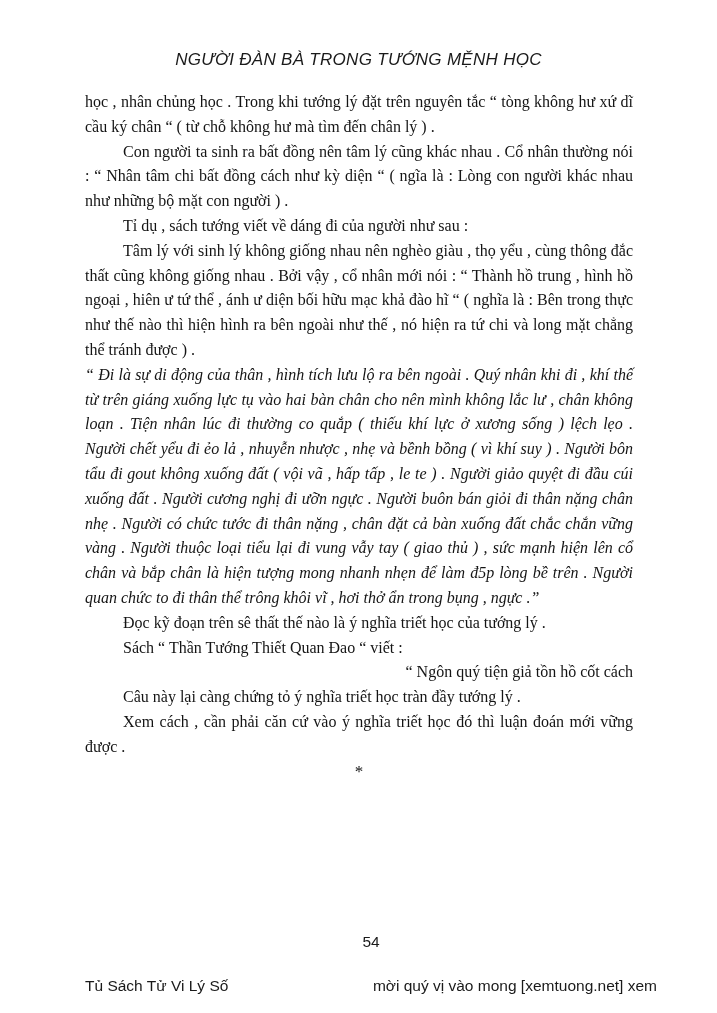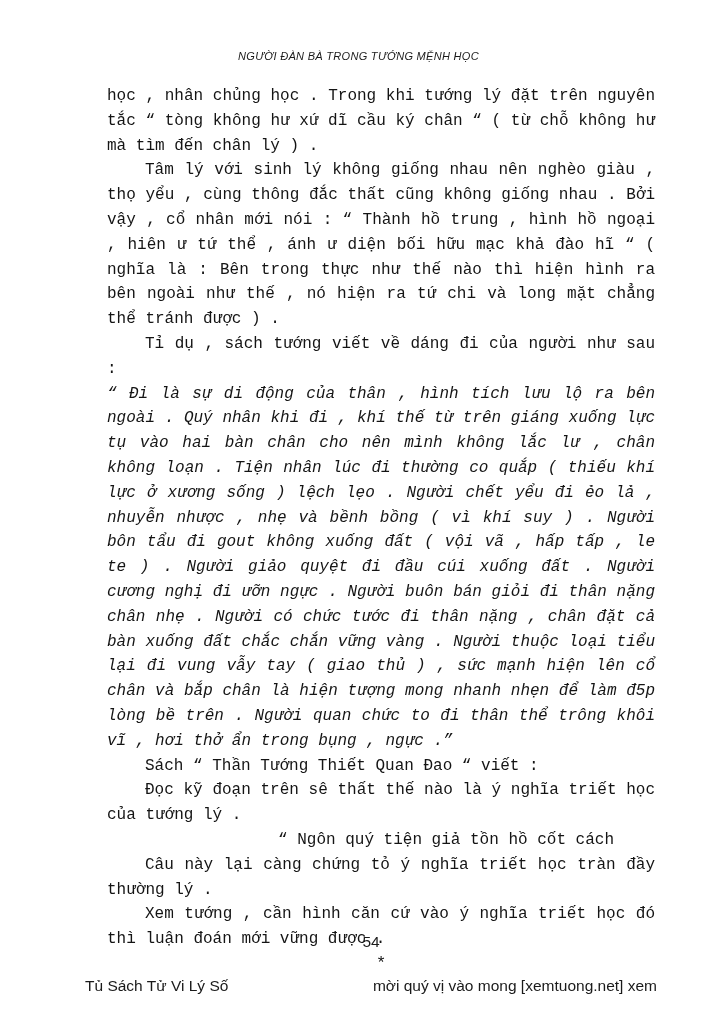--- a/index.html
+++ b/index.html
@@ -10,41 +10,40 @@
     color:#141414;
     margin:0 auto;
     overflow:hidden;
   }
   .header{
     position:absolute;
     top:50px;left:0;right:0;
     text-align:center;
     font-family:"Liberation Sans","DejaVu Sans",sans-serif;
     font-style:italic;
-    font-size:11px;
+    font-size:17px;
     letter-spacing:.3px;
     color:#1a1a1a;
   }
   .content{
     position:absolute;
-    top:84px;
+    top:90px;
     left:85px;
     width:548px;
-    font-family:Liberation Mono, monospace;
+    font-family:Liberation Serif, serif;
     font-size:16px;
     line-height:24.8px;
     text-align:justify;
-    margin-left:22px;
   }
   .content p{margin:0;}
   .para-indent{text-indent:38px;}
   .para-small-indent{text-indent:8px;}
   .para-italic{font-style:italic;text-indent:0;}
   .verse-line{
-    text-align:center;
+    text-align:right;
     padding-left:130px;
     text-indent:0;
   }
   .asterisk{
     margin-top:18px;
     text-align:center;
     text-indent:0;
     font-size:17px;
   }
   .footer{
@@ -67,28 +66,29 @@
 </style>
 </head>
 <body>
 
 <div class="page">
 
   <div class="header">NGƯỜI ĐÀN BÀ TRONG TƯỚNG MỆNH HỌC</div>
 
   <div class="content">
     <p>học , nhân chủng học . Trong khi tướng lý đặt trên nguyên tắc “ tòng không hư xứ dĩ cầu ký chân “ ( từ chỗ không hư mà tìm đến chân lý ) .</p>
+    <p class="para-indent">Con người ta sinh ra bất đồng nên tâm lý cũng khác nhau . Cổ nhân thường nói : “ Nhân tâm chi bất đồng cách như kỳ diện “ ( ngĩa là : Lòng con người khác nhau như những bộ mặt con người ) .</p>
+    <p class="para-indent">Tỉ dụ , sách tướng viết về dáng đi của người như sau :</p>
     <p class="para-indent">Tâm lý với sinh lý không giống nhau nên nghèo giàu , thọ yểu , cùng thông đắc thất cũng không giống nhau . Bởi vậy , cổ nhân mới nói : “ Thành hồ trung , hình hồ ngoại , hiên ư tứ thể , ánh ư diện bối hữu mạc khả đào hĩ “ ( nghĩa là : Bên trong thực như thế nào thì hiện hình ra bên ngoài như thế , nó hiện ra tứ chi và long mặt chẳng thể tránh được ) .</p>
-    <p class="para-indent">Tỉ dụ , sách tướng viết về dáng đi của người như sau :</p>
     <p class="para-italic">“ Đi là sự di động của thân , hình tích lưu lộ ra bên ngoài . Quý nhân khi đi , khí thế từ trên giáng xuống lực tụ vào hai bàn chân cho nên mình không lắc lư , chân không loạn . Tiện nhân lúc đi thường co quắp ( thiếu khí lực ở xương sống ) lệch lẹo . Người chết yểu đi ẻo lả , nhuyễn nhược , nhẹ và bềnh bồng ( vì khí suy ) . Người bôn tẩu đi gout không xuống đất ( vội vã , hấp tấp , le te ) . Người giảo quyệt đi đầu cúi xuống đất . Người cương nghị đi ưỡn ngực . Người buôn bán giỏi đi thân nặng chân nhẹ . Người có chức tước đi thân nặng , chân đặt cả bàn xuống đất chắc chắn vững vàng . Người thuộc loại tiểu lại đi vung vẫy tay ( giao thủ ) , sức mạnh hiện lên cổ chân và bắp chân là hiện tượng mong nhanh nhẹn để làm đ5p lòng bề trên . Người quan chức to đi thân thể trông khôi vĩ , hơi thở ẩn trong bụng , ngực .”</p>
+    <p class="para-indent">Đọc kỹ đoạn trên sê thất thế nào là ý nghĩa triết học của tướng lý .</p>
     <p class="para-indent">Sách “ Thần Tướng Thiết Quan Đao “ viết :</p>
-    <p class="para-indent">Đọc kỹ đoạn trên sê thất thế nào là ý nghĩa triết học của tướng lý .</p>
     <p class="verse-line">“ Ngôn quý tiện giả tồn hồ cốt cách</p>
-    <p class="para-indent">Câu này lại càng chứng tỏ ý nghĩa triết học tràn đầy thường lý .</p>
-    <p class="para-indent">Xem tướng , cần hình căn cứ vào ý nghĩa triết học đó thì luận đoán mới vững được .</p>
+    <p class="para-indent">Câu này lại càng chứng tỏ ý nghĩa triết học tràn đầy tướng lý .</p>
+    <p class="para-indent">Xem cách , cần phải căn cứ vào ý nghĩa triết học đó thì luận đoán mới vững được .</p>
     <p class="asterisk">*</p>
   </div>
 
   <div class="footer">
     <span class="center">54</span>
     <span class="left">Tủ Sách Tử Vi Lý Số</span>
     <span class="right">mời quý vị vào mong [xemtuong.net] xem</span>
   </div>
 
 </div>

